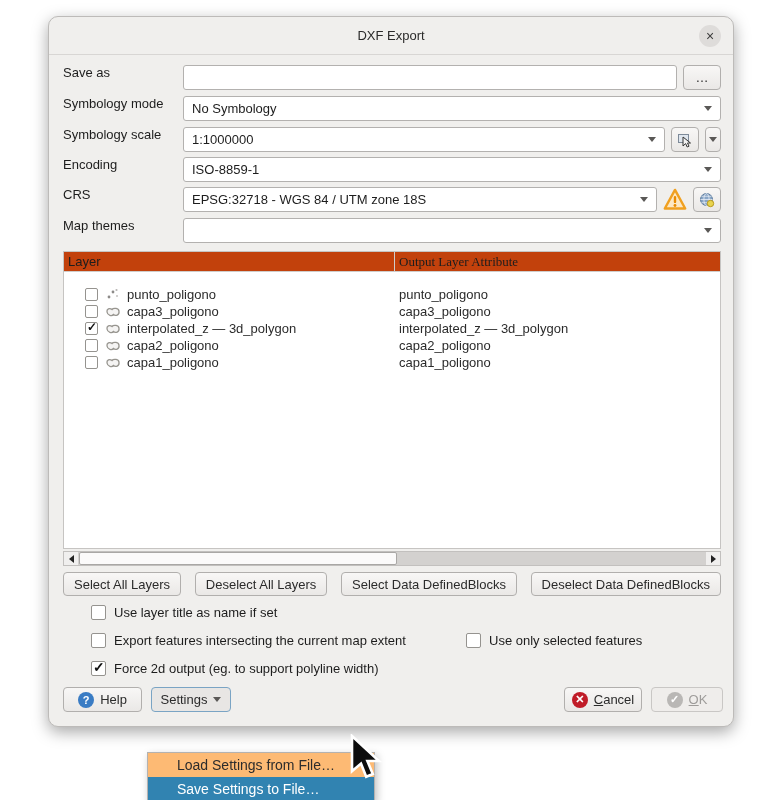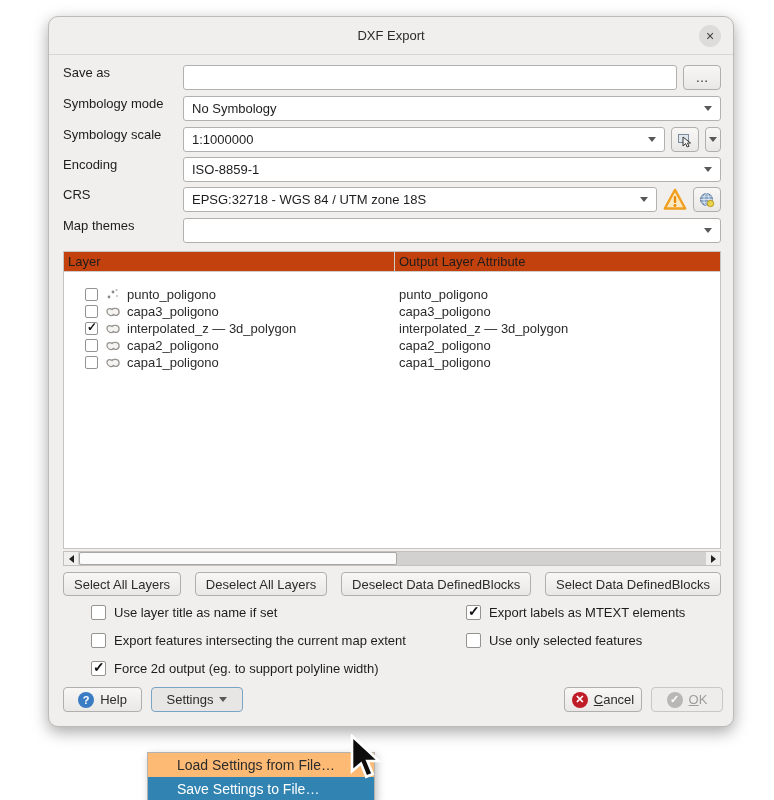--- a/index.html
+++ b/index.html
@@ -44,21 +44,21 @@
     font-size:11px; font-weight:bold; display:flex; align-items:center;
     justify-content:center; flex:0 0 16px; }
 
   
   .tbl { position:absolute; left:14px; top:234px; width:658px; height:298px;
     background:#fff; border:1px solid #c6c4c2; }
   .tbl-header { height:20px; display:flex; background:#c2410c;
     border-bottom:1px solid #cfcdcb; font-size:13px; color:#1d1d1d; }
   .tbl-header .h1 { width:331px; padding:2px 0 0 4px;
     border-right:1px solid #cfcdcb; }
-  .tbl-header .h2 { flex:1; padding:2px 0 0 4px; }
+  .tbl-header .h2 { flex:1; padding:2px 0 0 4px;font-family:Liberation Serif, serif; }
   .tbody { padding-top:14px; }
   .trow { height:17px; display:flex; align-items:center; font-size:13px; }
   .trow .c1 { width:331px; display:flex; align-items:center; }
   .trow .c2 { flex:1; padding-left:4px; }
   .cb { width:13px; height:13px; background:#fff; border:1px solid #95938f;
     border-radius:2px; position:relative; flex:0 0 13px; }
   .cb.checked::after { content:"✓"; position:absolute; left:1px; top:-2px;
     font-size:12px; line-height:13px; font-weight:bold; color:#111; }
   .trow .cb { margin-left:21px; }
   .licon { margin-left:7px; width:16px; height:14px; flex:0 0 16px; }
@@ -268,50 +268,46 @@
     </div>
     <div class="sb-handle"></div>
     <div class="sb-arrow right">
       <span class="tri-r"></span>
     </div>
   </div>
 
   <div class="selbtns">
     <button class="btn">Select All Layers</button>
     <button class="btn">Deselect All Layers</button>
+    <button class="btn">Select Data DefinedBlocks</button>
     <button class="btn">Deselect Data DefinedBlocks</button>
-    <button class="btn">Select Data DefinedBlocks</button>
   </div>
 
   <div class="opt" style="left:14px; top:588px">
     <span class="cb2"></span>
     <span>Use layer title as name if set</span>
-  </div>
-  <div class="opt" style="left:389px; top:588px">
-    <span class="cb2 checked"></span>
-    <span>Export labels as MTEXT elements</span>
   </div>
   <div class="opt" style="left:14px; top:616px">
     <span class="cb2"></span>
     <span>Export features intersecting the current map extent</span>
   </div>
   <div class="opt" style="left:389px; top:616px">
     <span class="cb2"></span>
     <span>Use only selected features</span>
   </div>
   <div class="opt" style="left:14px; top:644px">
     <span class="cb2 checked"></span>
     <span>Force 2d output (eg. to support polyline width)</span>
   </div>
 
   <button class="btn footer-btn" style="left:14px; top:670px; width:79px">
     <span class="icon-circle" style="background:#3a7cc4">?</span>
     <span>Help</span>
   </button>
-  <button class="btn footer-btn pressed" style="left:102px; top:670px; width:92px">
+  <button class="btn footer-btn pressed" style="left:102px; top:670px; width:80px">
     <span>Settings</span>
     <span class="drop-arrow"></span>
   </button>
   <button class="btn footer-btn" style="left:515px; top:670px; width:78px">
     <span class="icon-circle" style="background:#c01c28">✕</span>
     <span><u>C</u>ancel</span>
   </button>
   <button class="btn footer-btn disabled" style="left:602px; top:670px; width:72px">
     <span class="icon-circle" style="background:#b9b7b5">✓</span>
     <span><u>O</u>K</span>

